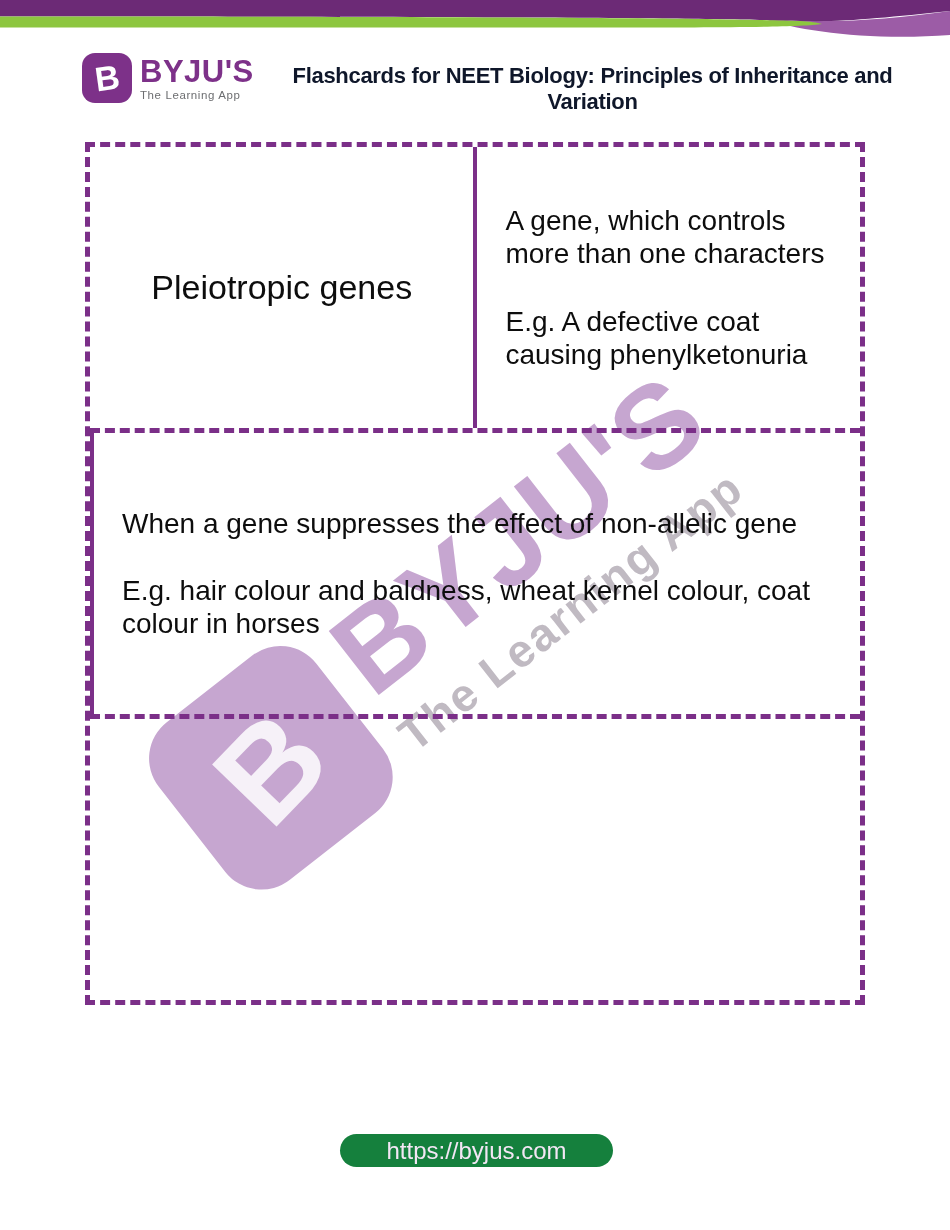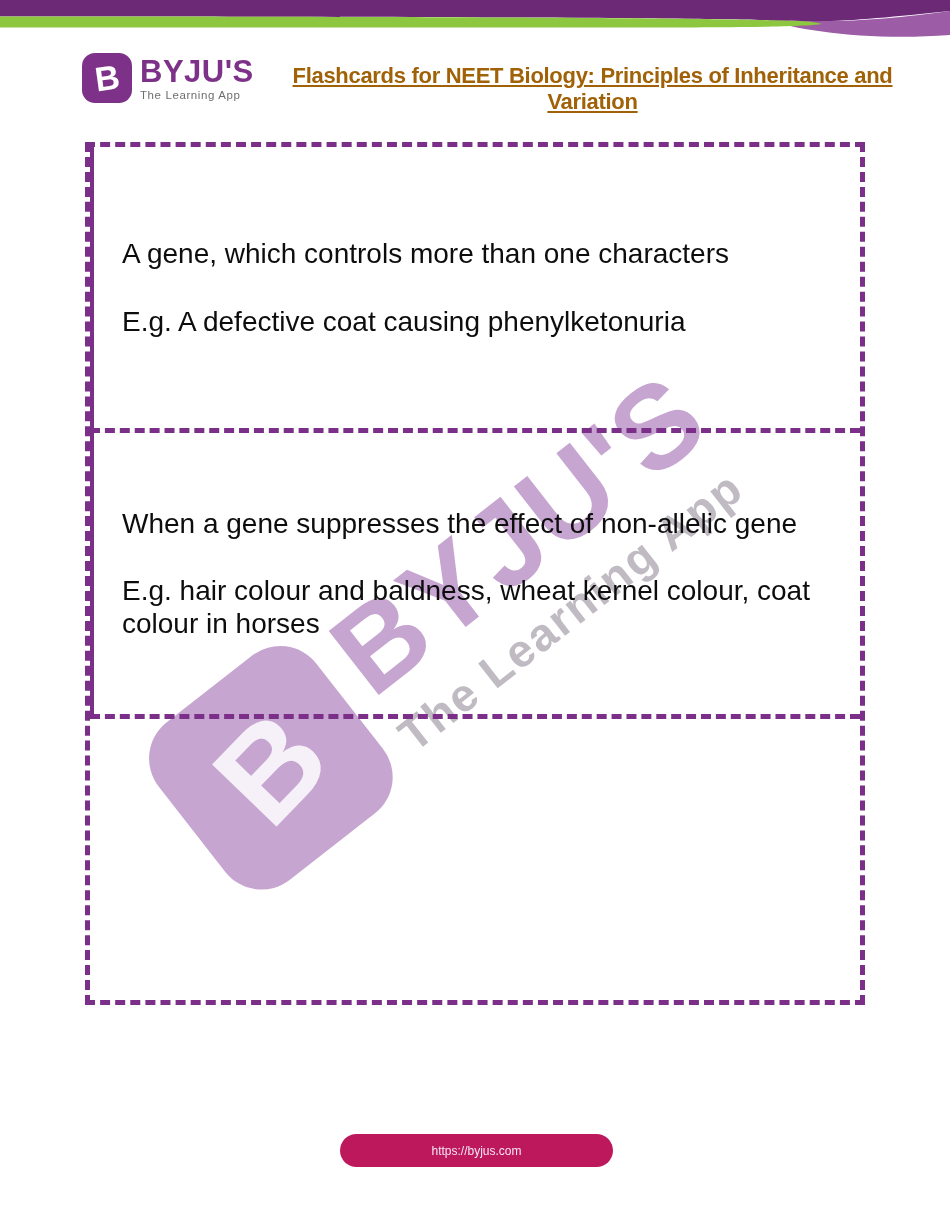--- a/index.html
+++ b/index.html
@@ -19,23 +19,22 @@
   }
   .badge span {
     color:#ffffff; font-size:34px; font-weight:bold;
     transform:rotate(-8deg); font-family:"Liberation Sans", sans-serif;
   }
   .brand-text { margin-left:8px; display:flex; flex-direction:column; }
   .brand-name { color:#7d3189; font-size:31px; font-weight:bold; letter-spacing:0.5px; line-height:1; }
   .brand-tagline { color:#6d6e71; font-size:11.5px; letter-spacing:0.6px; margin-top:2px; }
   .page-title {
     position:absolute; top:63px; left:255px; width:675px; z-index:2;
-    font-size:22px; font-weight:bold; color:#a16207; text-align:center;
+    font-size:22px; font-weight:bold; color:#0f172a; text-align:center;
     letter-spacing:-0.3px;
-    text-decoration:underline;
   }
   
   .watermark {
     position:absolute; left:120px; top:505px; width:680px; height:230px;
     transform:rotate(-38deg); z-index:0;
     display:flex; align-items:center;
   }
   .wm-badge {
     width:200px; height:200px; background:#c6a6d0; border-radius:46px;
     display:flex; align-items:center; justify-content:center; flex-shrink:0;
@@ -60,23 +59,23 @@
     flex:1; border-left:4px solid #7b2f88;
     display:flex; flex-direction:column; justify-content:center;
     padding:10px 6px 10px 28px;
     font-size:28px; line-height:1.185; color:#0d0d0d;
   }
   .def-example { margin-top:34px; }
   .italic { font-style:italic; }
   
   .footer-pill {
     position:absolute; left:340px; top:1134px; width:273px; height:33px;
-    background:#be185d; border-radius:17px; z-index:2;
+    background:#15803d; border-radius:17px; z-index:2;
     display:flex; align-items:center; justify-content:center;
-    color:#f3e6f5; font-size:12px; text-decoration:none;
+    color:#f3e6f5; font-size:24px; text-decoration:none;
   }
 </style>
 </head>
 <body>
 
 <svg class="header-art" viewBox="0 0 950 50" preserveAspectRatio="none">
   <path fill="#9c5ca6" d="M760,18 C820,24 880,21 950,11 L950,35 C870,41 800,31 760,18 Z"></path>
   <path fill="#6c2a76" d="M0,0 H950 V11 C890,17 848,22 805,21 C740,19 600,16.5 0,16.5 Z"></path>
   <path fill="#8dc63f" d="M0,16.5 C600,16.5 740,19 800,21 C810,21.5 817,22.5 822,24 C800,27.5 700,27.5 620,27.5 L0,27.5 Z"></path>
 </svg>
@@ -99,20 +98,21 @@
   </div>
   <div class="wm-text">
     <div class="wm-brand">BYJU'S</div>
     <div class="wm-tagline">The Learning App</div>
   </div>
 </div>
 
 <div class="card-table">
 
   <div class="card-row">
+    <div class="cell-term">Pleiotropic genes</div>
     <div class="cell-def">
       <div>A gene, which controls more than one characters</div>
       <div class="def-example"><span>E.g. A defective coat causing phenylketonuria</span><span class="italic"></span></div>
     </div>
   </div>
 
   <div class="card-row">
     <div class="cell-def">
       <div>When a gene suppresses the effect of non-allelic gene</div>
       <div class="def-example"><span>E.g. hair colour and baldness, wheat kernel colour, coat colour in horses</span><span class="italic"></span></div>

